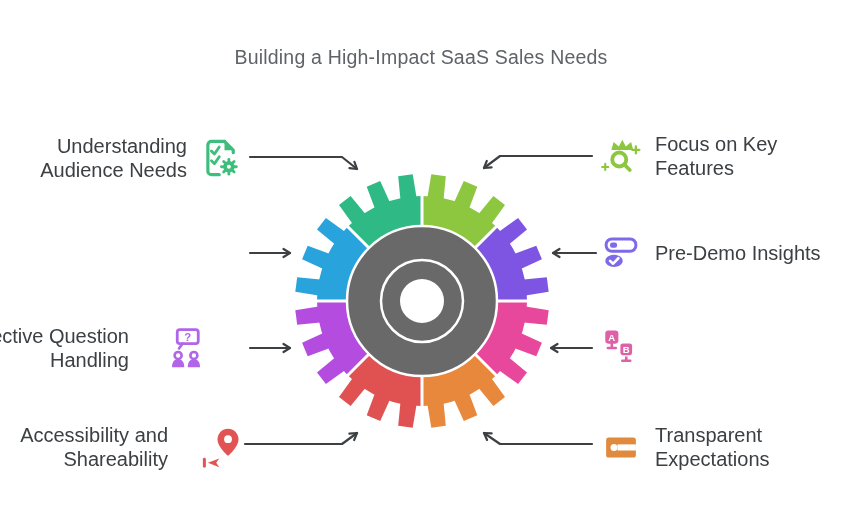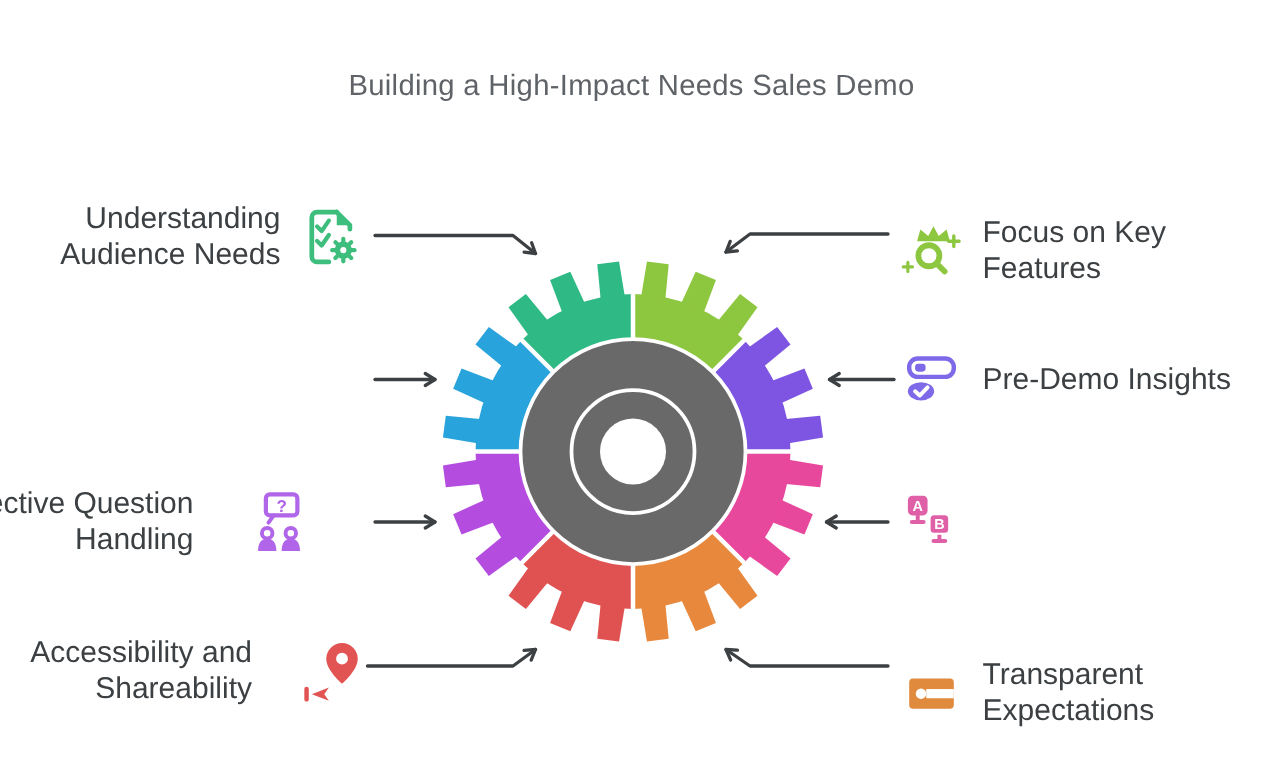--- a/index.html
+++ b/index.html
@@ -13,34 +13,34 @@
   }
   #diagram-svg{position:absolute;top:0;left:0;}
   .row{position:absolute;display:flex;align-items:center;gap:13px;height:64px;}
   .row .label{font-size:20px;line-height:24px;color:#3c4043;}
   .row-left{flex-direction:row;}
   .row-left .label{text-align:right;}
   .row-right .label{text-align:left;}
   .icon-box{width:42px;height:46px;flex:0 0 auto;display:flex;align-items:center;justify-content:center;}
   .rl1{top:126px;right:600px;} .rl2{top:221px;right:600px;}
   .rl3{top:316px;right:635px;gap:36px;} .rl4{top:415px;right:600px;gap:32px;}
-  .rr1{top:135px;left:600px;}  .rr2{top:221px;left:600px;}
-  .rr3{top:316px;left:600px;}  .rr4{top:430px;left:600px;}
+  .rr1{top:124px;left:600px;}  .rr2{top:221px;left:600px;}
+  .rr3{top:316px;left:600px;}  .rr4{top:415px;left:600px;}
   .rl1 .label{width:160px;} .rl2 .label{width:125px;}
   .rl3 .label{width:178px;} .rl4 .label{width:165px;}
   .rr1 .label{width:135px;} .rr2 .label{width:200px;}
   .rr3 .label{width:130px;} .rr4 .label{width:142px;}
   .connector{fill:none;stroke-width:2.2;stroke-linecap:round;stroke-linejoin:round;}
 </style>
 </head>
 <body>
 
 <div id="canvas">
 
-  <div id="title">Building a High-Impact Needs Sales Demo</div>
+  <div id="title">Building a High-Impact SaaS Sales Needs</div>
 
   <svg id="diagram-svg" width="842" height="518" viewBox="0 0 842 518">
     <defs>
       <marker id="ah" viewBox="0 0 12 12" markerWidth="12" markerHeight="12" refX="8.5" refY="6" orient="auto" markerUnits="userSpaceOnUse">
         <path id="ah-path" d="M2,2 L8.5,6 L2,10" fill="none" stroke="#3d4043" stroke-width="2.2" stroke-linecap="round" stroke-linejoin="round"></path>
       </marker>
     </defs>
 
     <g id="gear-group">
         <path d="M426.7 202.1 L431.3 174.3 L445.8 176.2 L443.1 204.3 Z" fill="#8dc63f"></path>

